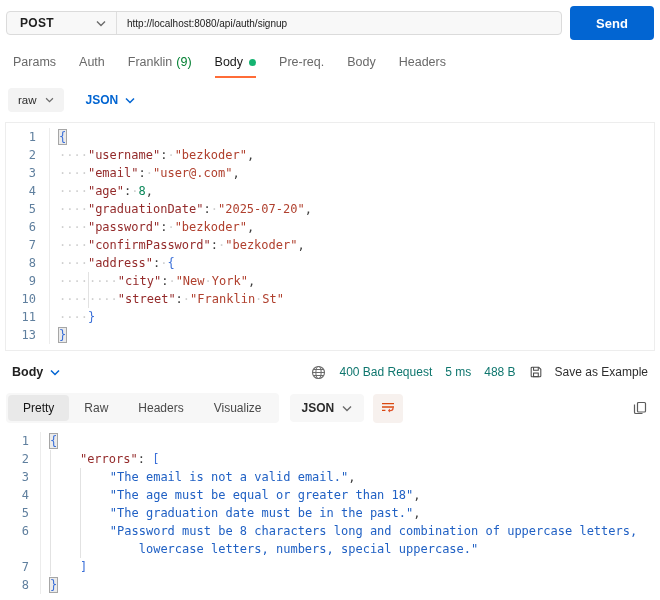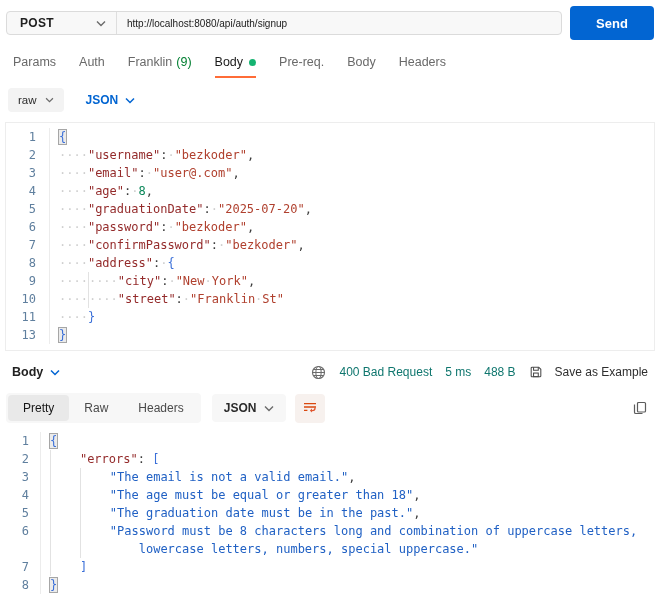--- a/index.html
+++ b/index.html
@@ -205,20 +205,21 @@
       <span>Save as Example</span>
     </div>
   </div>
 </div>
 
 <div class="resp-toolbar">
   <div class="seg" id="resp-tabs">
       <div class="stab active">Pretty</div>
       <div class="stab">Raw</div>
       <div class="stab">Headers</div>
+      <div class="stab">Visualize</div>
     </div>
   <div class="json-pill">
     <span>JSON</span>
     <svg class="chev" width="10" height="7" viewBox="0 0 10 7">
         <path d="M1 1.5L5 5.5L9 1.5" fill="none" stroke="#6b6b6b" stroke-width="1.4"></path>
       </svg>
   </div>
   <div class="beautify-btn">
     <svg width="16" height="16" viewBox="0 0 16 16">
       <path d="M2 3.6h12M2 7h12M2 10.4h3.4" stroke="#d9480f" stroke-width="1.3" fill="none"></path>

